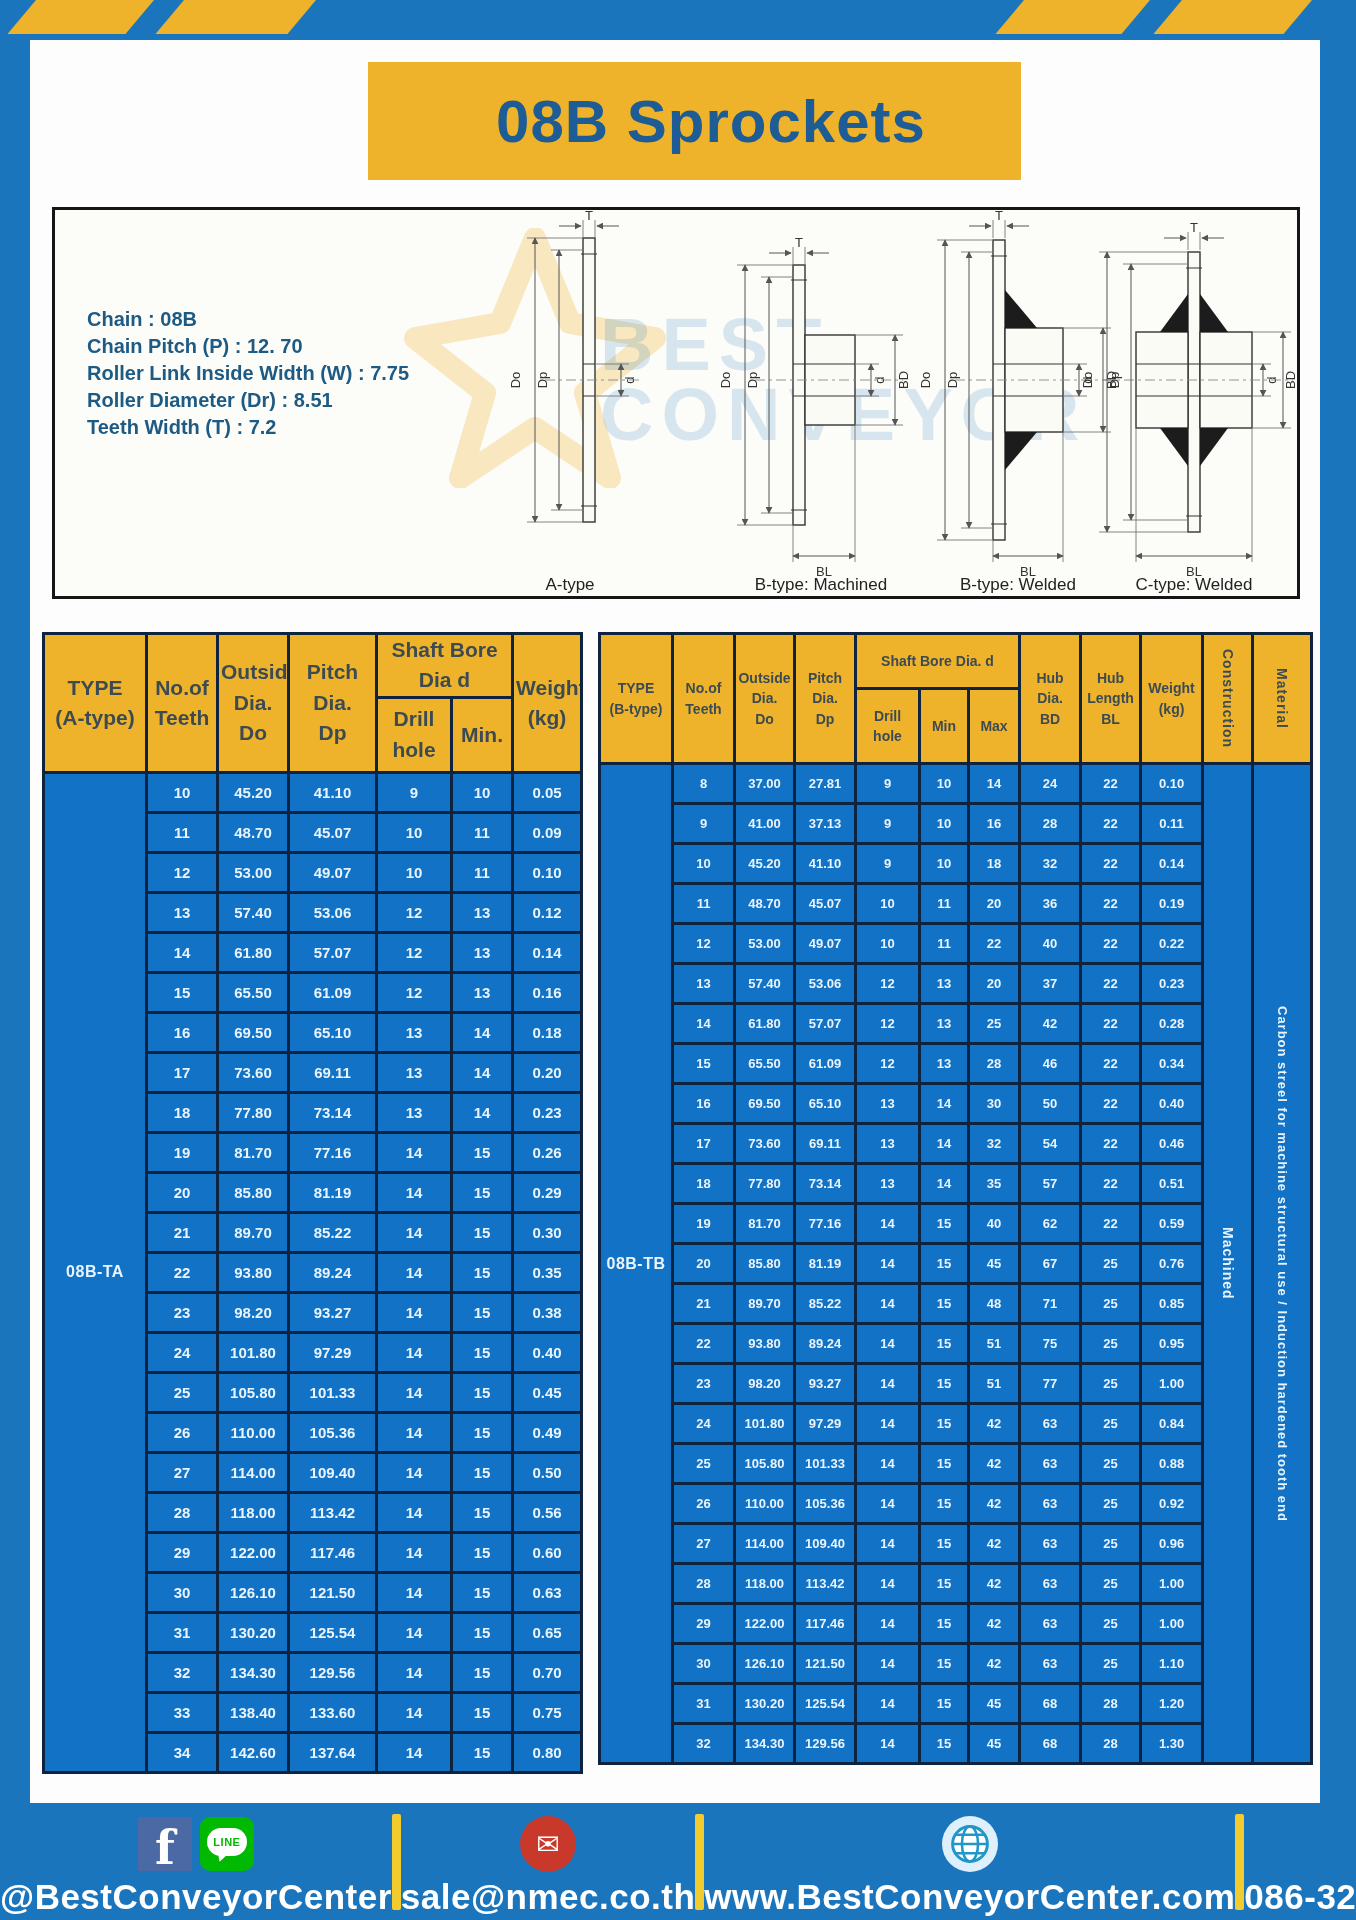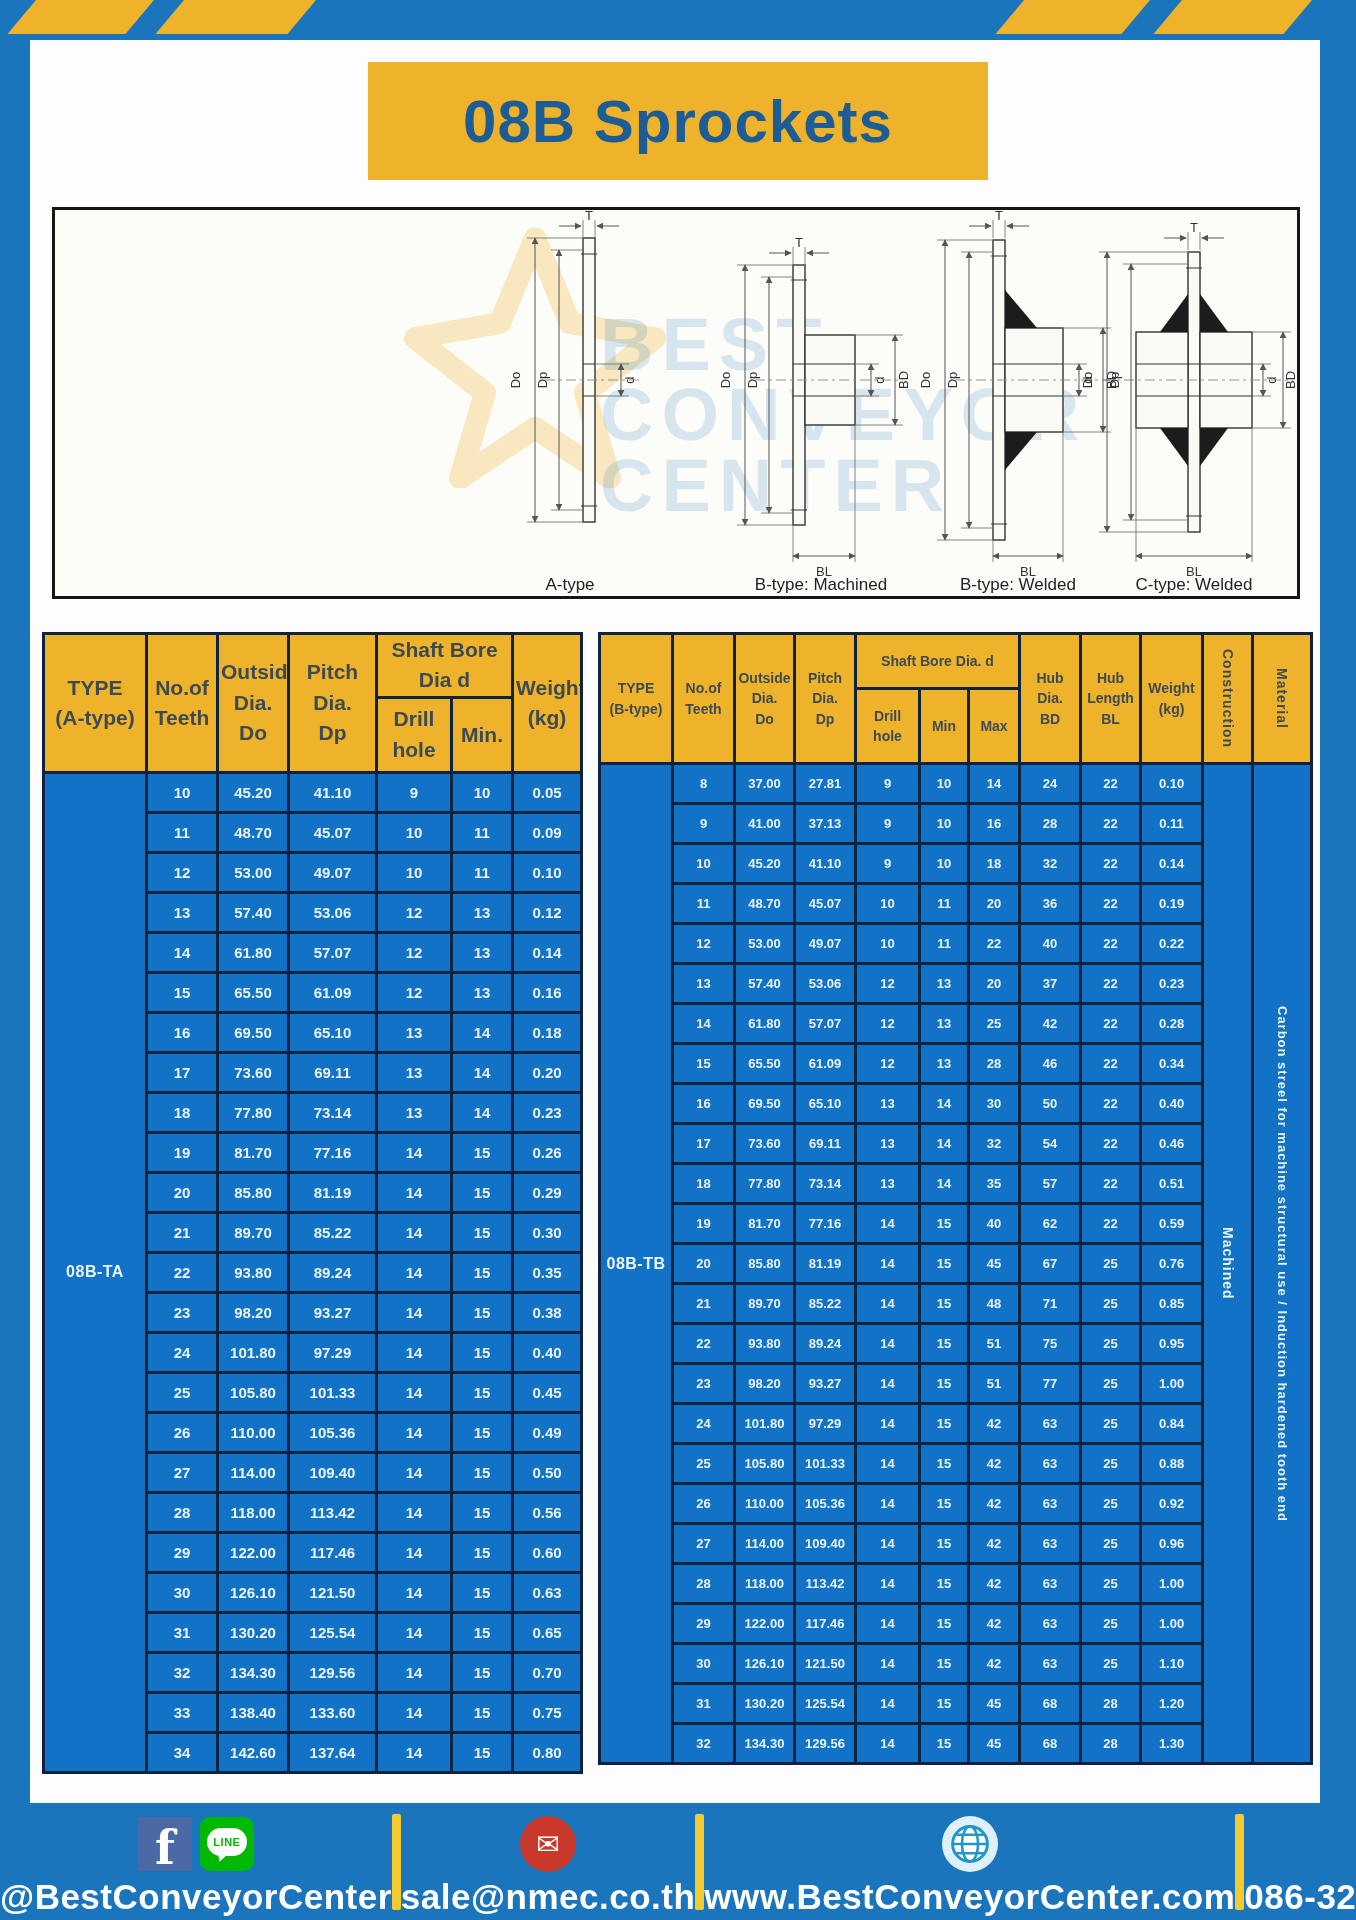--- a/index.html
+++ b/index.html
@@ -9,21 +9,21 @@
     background:#1b75bc;
     font-family:"Liberation Sans", sans-serif;
   }
   
   .white-page{position:absolute;left:30px;top:40px;width:1290px;height:1763px;background:#fdfdfd;}
   .top-band{position:absolute;left:0;top:0;width:1356px;height:40px;background:#1b75bc;}
   .stripe{position:absolute;top:0;height:34px;background:#efb32b;transform:skewX(-40deg);transform-origin:top;}
   
   .title-box{
     position:absolute;left:368px;top:62px;width:620px;height:118px;background:#efb32b;
-    display:flex;align-items:center;justify-content:center;
+    display:flex;align-items:center;justify-content:center;padding-left:33px;
   }
   .title-box span{font-size:60px;font-weight:bold;color:#1d5c94;letter-spacing:1px;}
   
   .diagram-box{
     position:absolute;left:52px;top:207px;width:1242px;height:386px;
     background:#fcfcf9;border:3px solid #161616;
   }
   .watermark{position:absolute;left:545px;top:100px;z-index:0;opacity:.16;color:#1b75bc;
     font-weight:bold;font-size:74px;line-height:.95;letter-spacing:8px;text-align:left;white-space:nowrap;}
   .wm-orange{position:absolute;left:330px;top:18px;z-index:0;opacity:.28;}
@@ -95,21 +95,27 @@
 
 <div class="diagram-box">
   <div class="wm-orange">
     <svg width="300" height="260" viewBox="0 0 300 260">
       <path d="M150,10 L185,95 L270,110 L200,165 L225,250 L150,200 L75,250 L100,165 L30,110 L115,95 Z" fill="none" stroke="#f0b32b" stroke-width="22" stroke-linejoin="round"></path>
     </svg>
   </div>
   <div class="watermark">
     <div>BEST</div>
     <div>CONVEYOR</div>
-    <div>CENTER</div>
+  </div>
+  <div class="spec">
+    <div>Chain  : 08B</div>
+    <div>Chain Pitch (P)  :  12. 70</div>
+    <div>Roller Link Inside Width (W)  :  7.75</div>
+    <div>Roller Diameter (Dr)  : 8.51</div>
+    <div>Teeth Width (T)  :  7.2</div>
   </div>
   <svg id="sprocket-svg" class="diagram-svg" width="1242" height="386" viewBox="0 0 1242 386">
       <defs>
         <marker id="arr" viewBox="0 0 10 10" refX="9" refY="5" markerWidth="7" markerHeight="7" orient="auto-start-reverse">
           <path d="M0,0L10,5L0,10z" fill="#555"></path>
         </marker>
       </defs>
       <rect x="528" y="28" width="12" height="284" class="plate"></rect>
       <line x1="526" y1="44" x2="542" y2="44" class="pl"></line>
       <line x1="526" y1="296" x2="542" y2="296" class="pl"></line>

